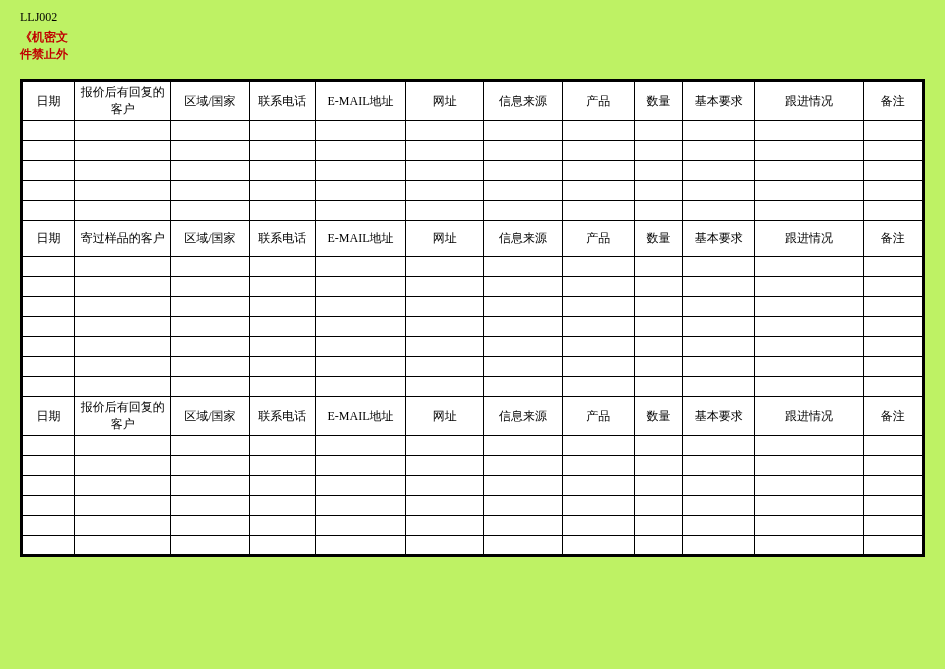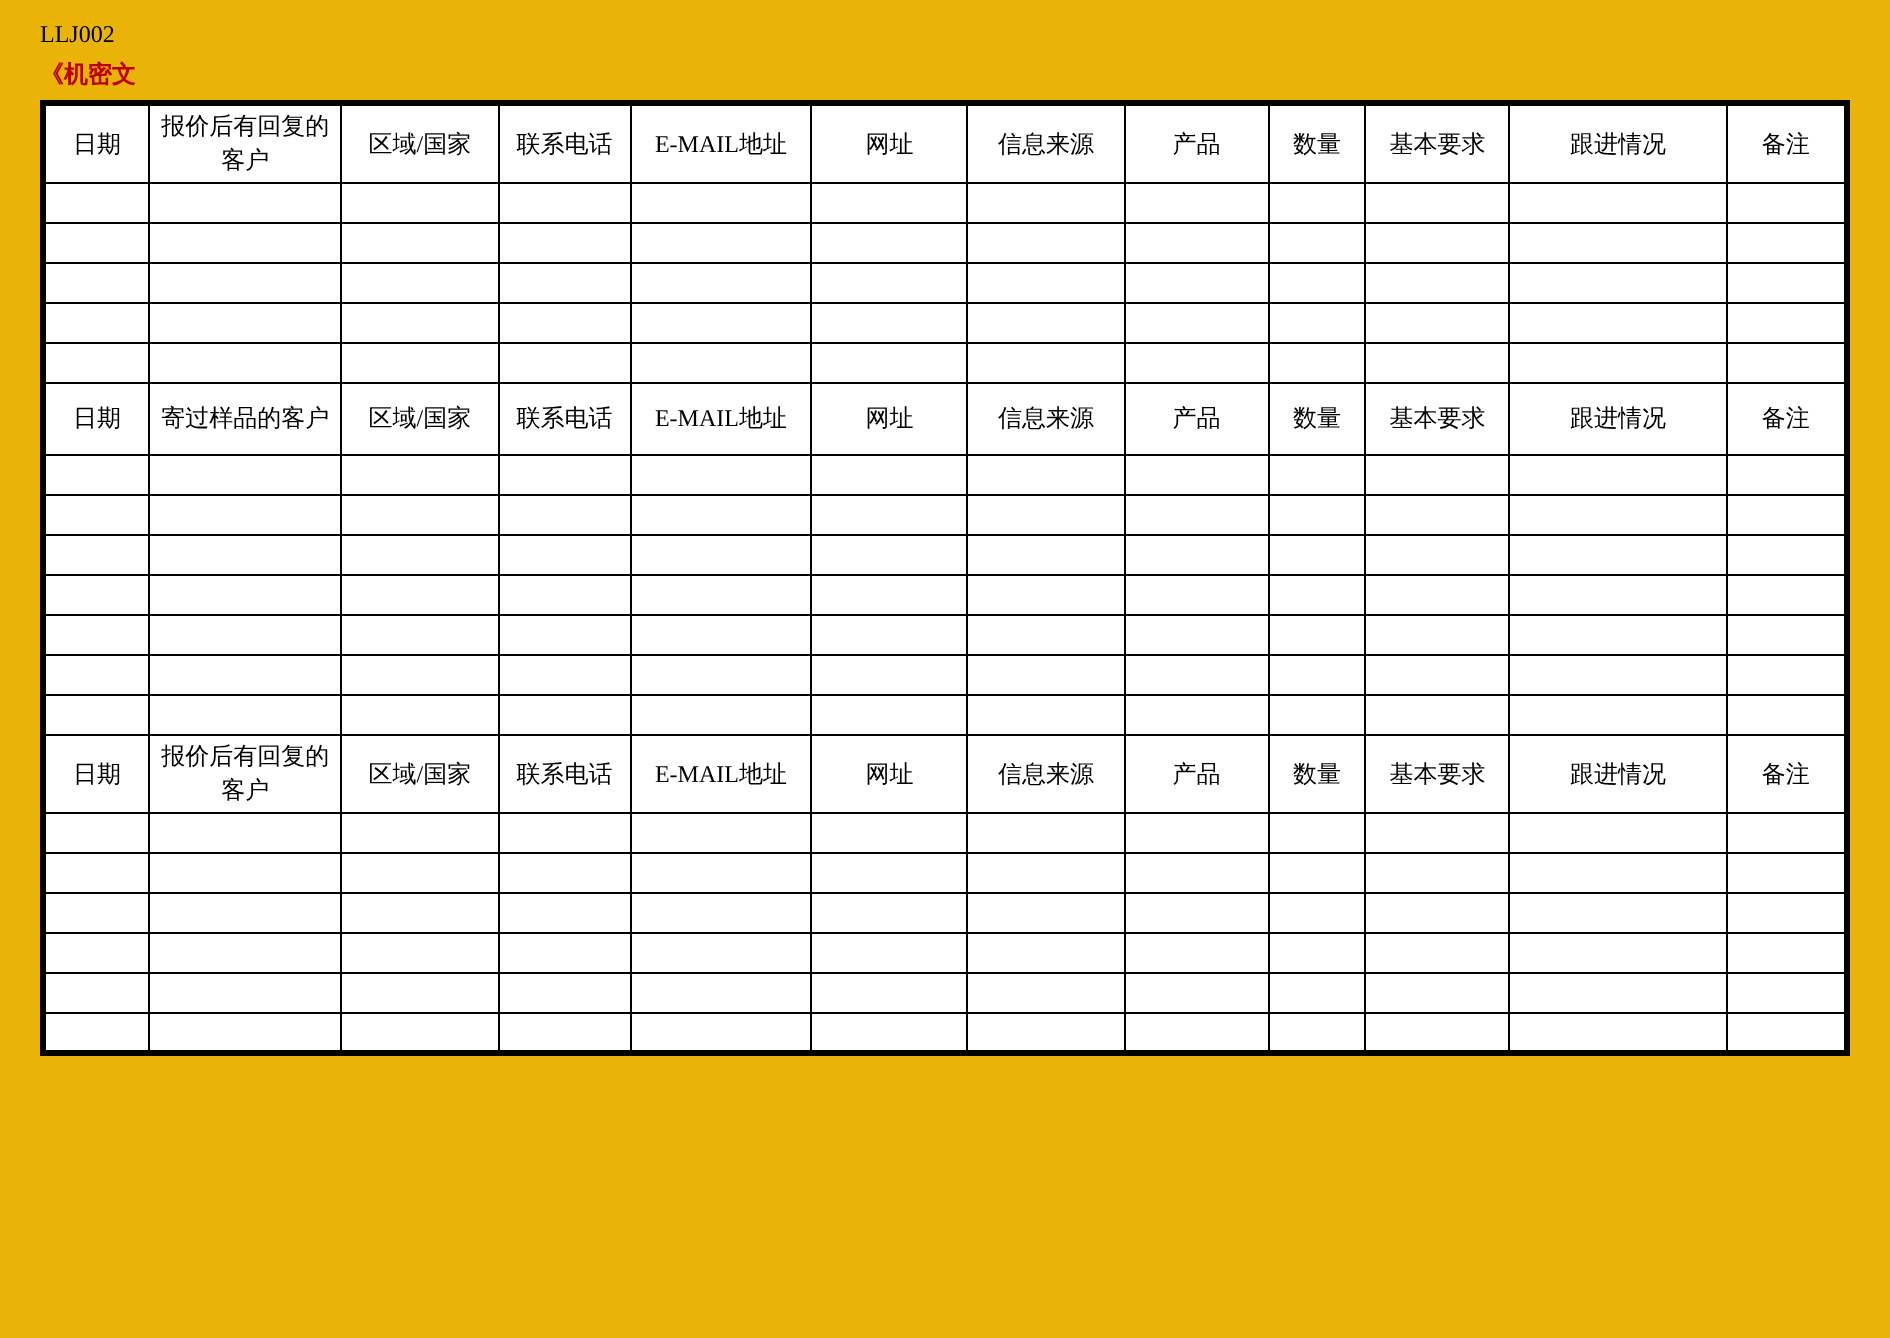--- a/index.html
+++ b/index.html
@@ -9,39 +9,39 @@
     }
     body {
       background: #fff;
       font-family: SimSun, "宋体", serif;
       font-size: 12px;
       color: #000;
       width: 945px;
       min-height: 669px;
     }
     .page {
-      background: #eab308;
+      background: #bef264;
       padding: 10px 20px 10px 20px;
       width: 945px;
       min-height: 669px;
     }
     .doc-id {
       font-size: 12px;
       color: #000;
       margin-bottom: 4px;
     }
     .page-title {
       text-align: center;
       font-size: 22px;
       font-weight: bold;
       margin-bottom: 6px;
       color: #000;
     }
     .notice-section {
-      margin-bottom: 4px;
+      margin-bottom: 16px;
     }
     .notice-line1 {
       color: #c00000;
       font-size: 12px;
       font-weight: bold;
     }
     .notice-line2 {
       color: #c00000;
       font-size: 12px;
       font-weight: bold;
@@ -77,20 +77,21 @@
     }
   </style>
 </head>
 <body>
 
 <div class="page">
   <div class="doc-id">LLJ002</div>
 
   <div class="notice-section">
     <div class="notice-line1">《机密文</div>
+    <div class="notice-line2">件禁止外</div>
   </div>
 
   <table class="main-table">
 
     <colgroup>
       <col style="width:44px">
       <col style="width:80px">
       <col style="width:65px">
       <col style="width:55px">
       <col style="width:75px">

